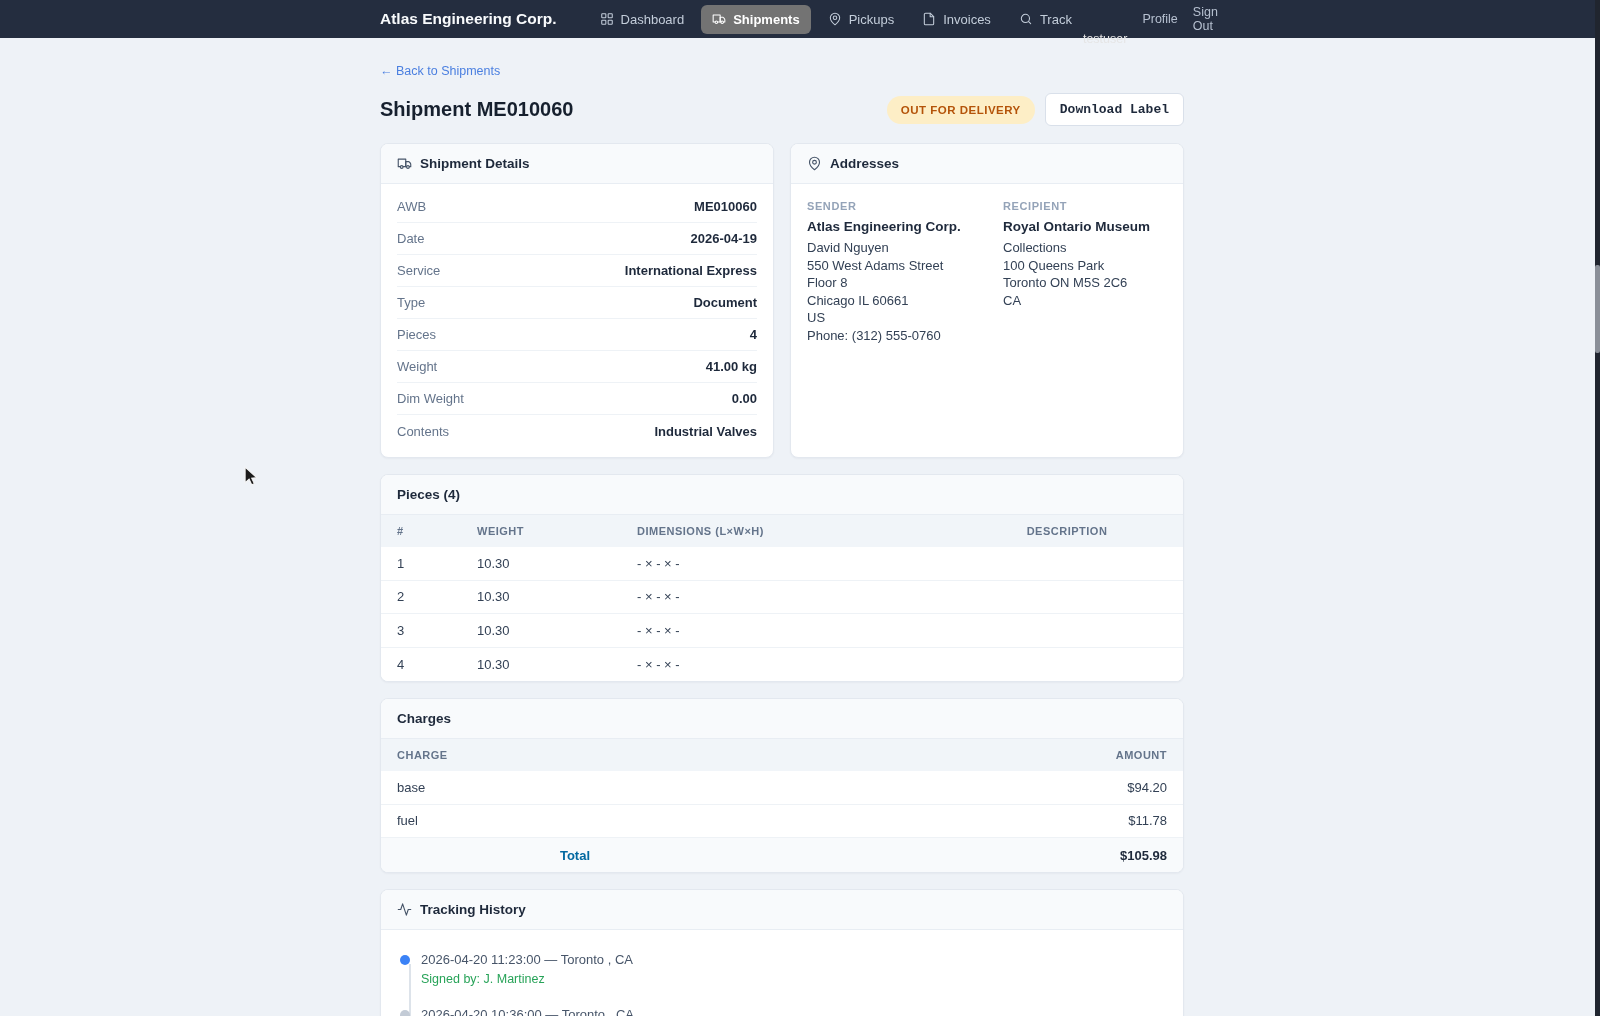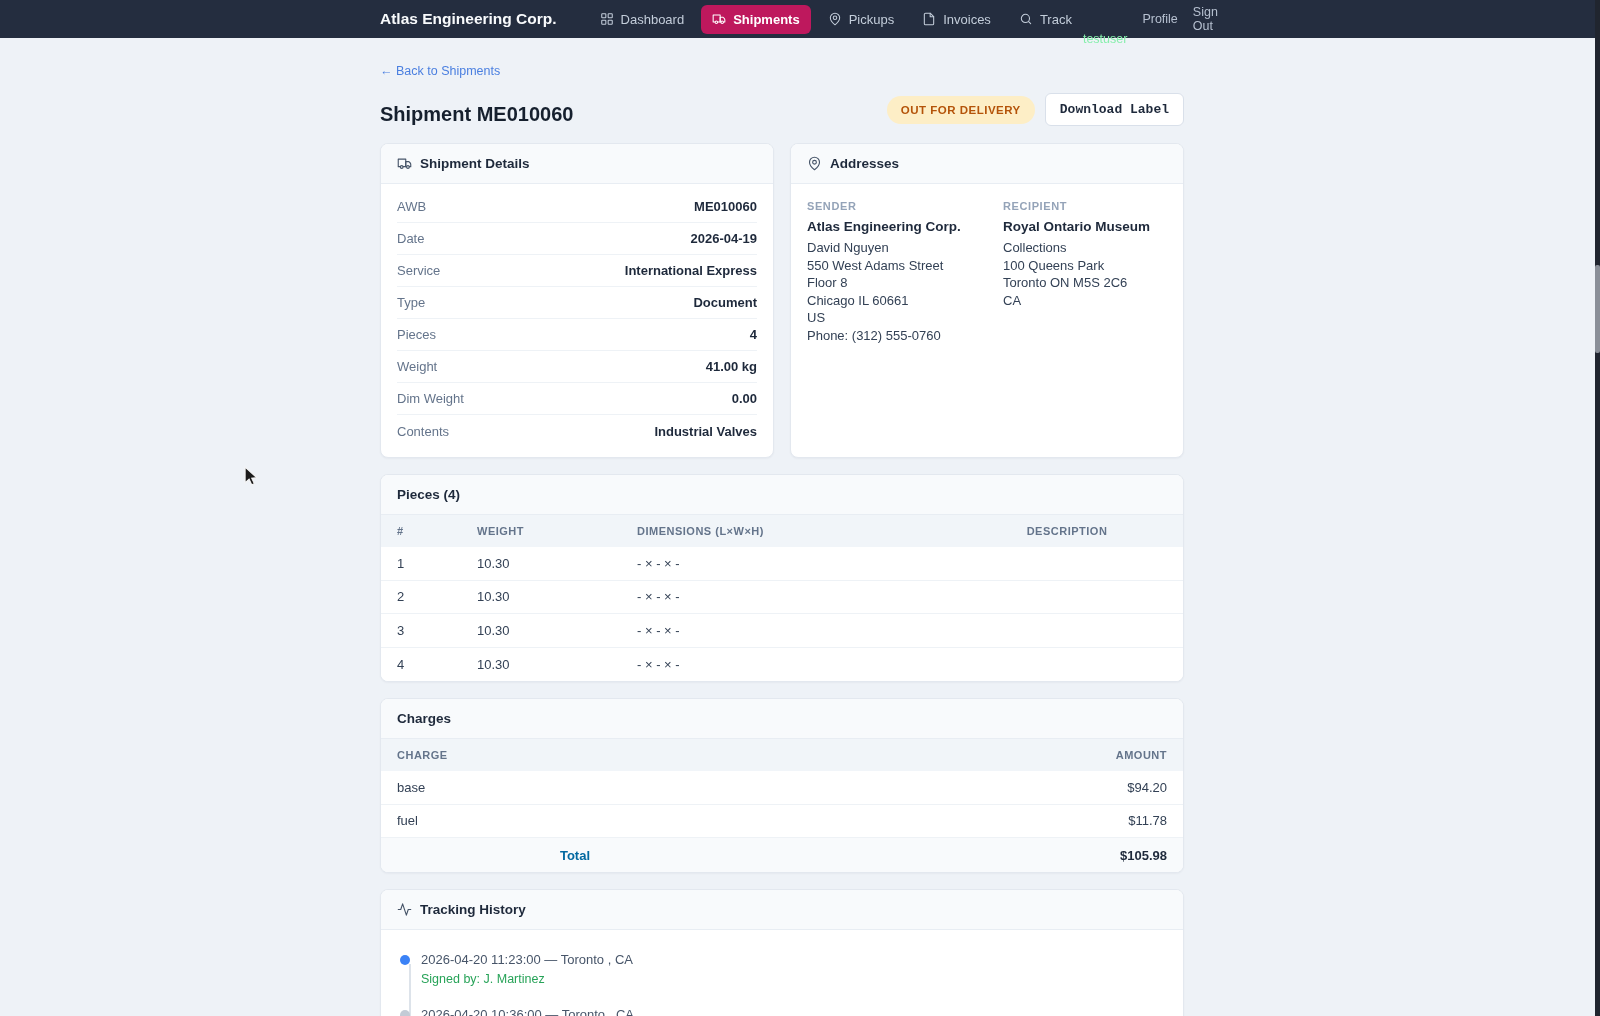--- a/index.html
+++ b/index.html
@@ -35,31 +35,31 @@
     display: flex; align-items: center; gap: 7px;
     color: #c3cdda;
     font-size: 13px;
     padding: 7px 11px;
     border-radius: 6px;
     cursor: pointer;
     white-space: nowrap;
   }
   .nav-item svg { width: 14px; height: 14px; stroke: currentColor; fill: none; stroke-width: 1.8; stroke-linecap: round; stroke-linejoin: round; }
   .nav-item.active {
-    background: #be185d;
+    background: #737373;
     color: #ffffff;
     font-weight: bold;
   }
   .nav-user { display: flex; align-items: center; gap: 15px; font-size: 12.5px; }
-  .nav-username { color: #86efac; margin-top: 40px; }
+  .nav-username { color: #e5e5e5; margin-top: 40px; }
   .nav-link { color: #b6c0d0; cursor: pointer; }
   
   .page { width: 804px; margin-left: 380px; padding-top: 23px; }
   .back-link { color: #4a7fe0; font-size: 12.5px; cursor: pointer; display: inline-block; }
-  .page-head { display: flex; align-items: flex-end; justify-content: space-between; margin-top: 14px; }
+  .page-head { display: flex; align-items: center; justify-content: space-between; margin-top: 14px; }
   .page-title { font-size: 20px; font-weight: bold; color: #16202e; }
   .head-actions { display: flex; align-items: center; gap: 10px; }
   .status-badge {
     background: #fdeec6;
     color: #b45309;
     font-size: 11.5px;
     font-weight: bold;
     letter-spacing: 0.5px;
     padding: 8px 14px;
     border-radius: 999px;

